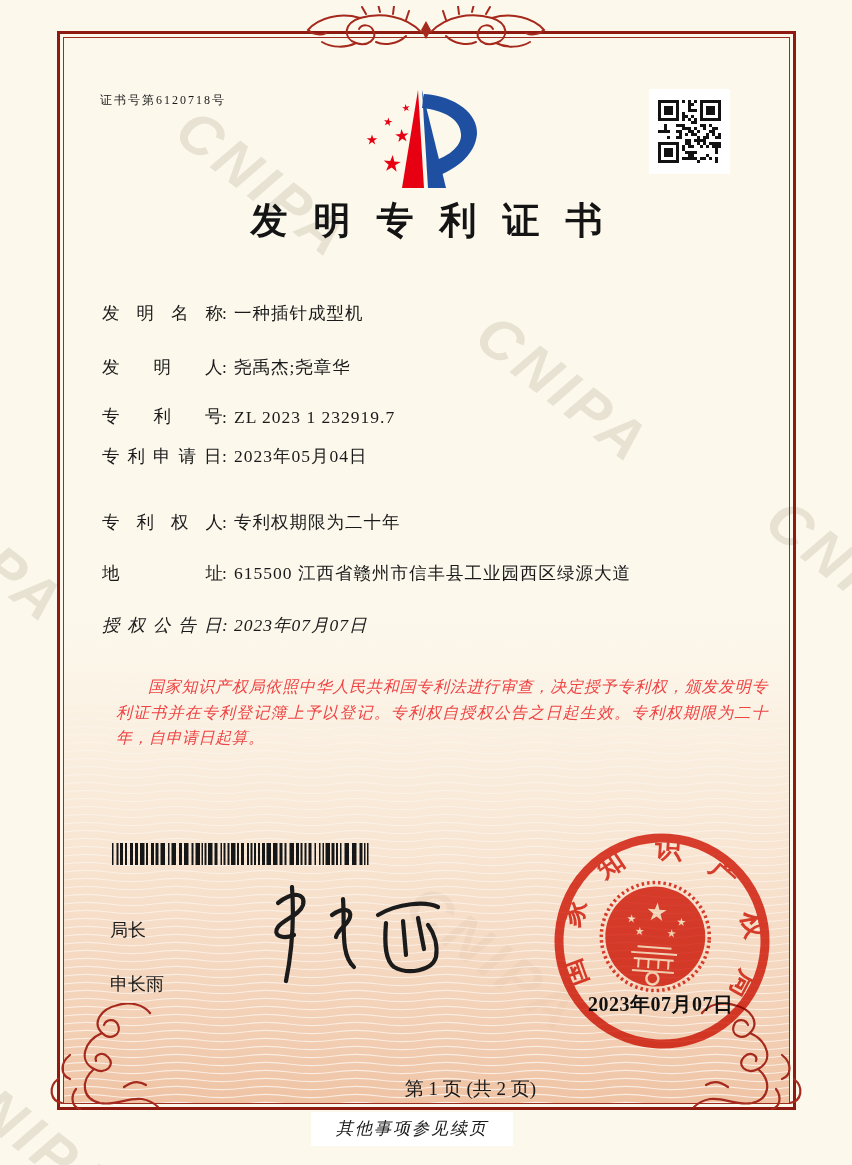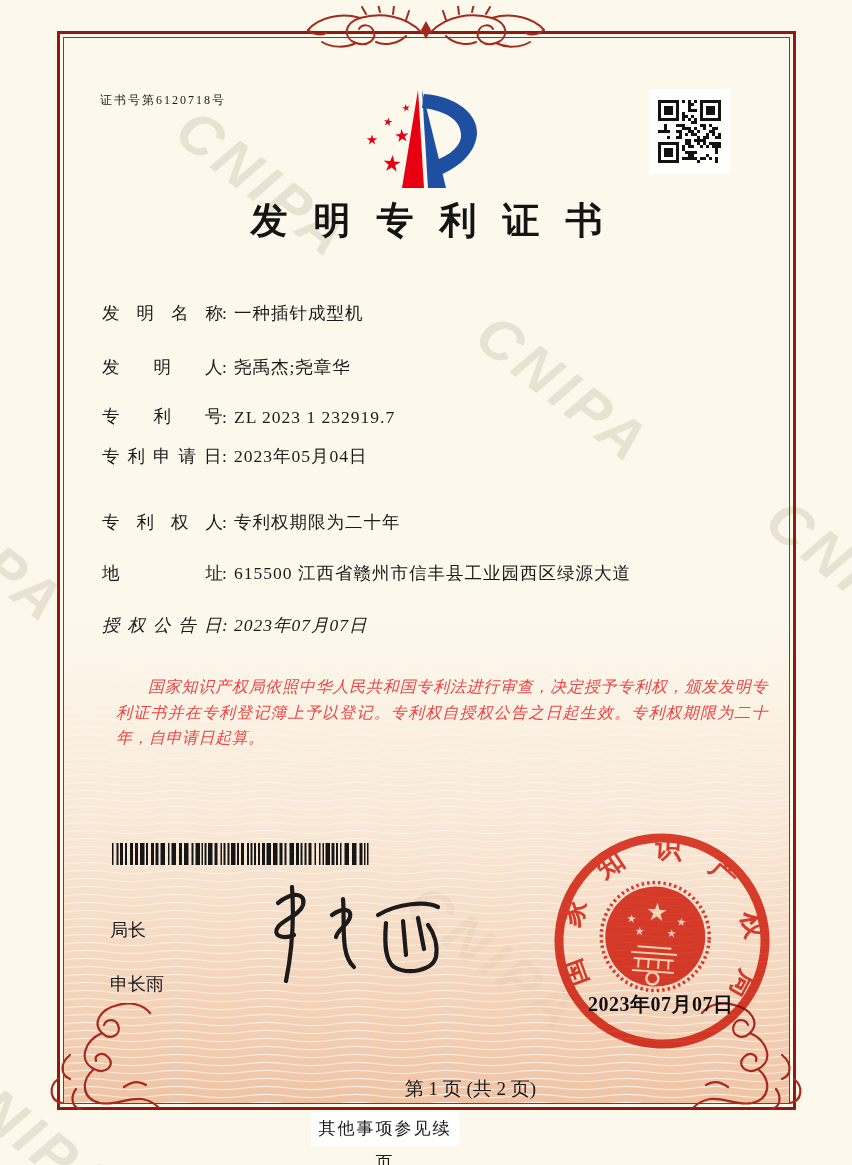--- a/index.html
+++ b/index.html
@@ -51,22 +51,22 @@
   .paras p + p{margin-top:9px;}
   
   .barcode{position:absolute;left:112px;top:843px;}
   .director-title{position:absolute;left:110px;top:918px;font-family:"Liberation Sans","DejaVu Sans",sans-serif;font-size:18px;font-weight:500;}
   .director-name{position:absolute;left:110px;top:952px;font-family:"Liberation Sans","DejaVu Sans",sans-serif;font-size:18px;font-weight:500;margin-top:20px;}
   .sig{position:absolute;left:248px;top:885px;}
   .seal{position:absolute;left:542px;top:821px;mix-blend-mode:multiply;opacity:0.93;transform:rotate(4deg);}
   .seal-date{position:absolute;left:588px;top:991px;font-size:20px;font-weight:600;letter-spacing:0.5px;color:#111;}
   .page-num{position:absolute;left:57px;top:1076px;width:827px;text-align:center;font-size:19px;}
   .cont-box{
-    position:absolute;left:311px;top:1112px;width:148px;height:34px;background:#ffffff;
-    text-align:center;line-height:34px;font-size:17px;letter-spacing:2px;
+    position:absolute;left:311px;top:1112px;width:202px;height:34px;background:#ffffff;
+    text-align:center;line-height:34px;font-size:17px;font-style:italic;letter-spacing:2px;
   }
 </style>
 </head>
 <body>
 
 <div class="page">
 
   <div class="wm" style="left:205px;top:95px;">CNIPA</div>
   <div class="wm" style="left:505px;top:300px;">CNIPA</div>
   <div class="wm" style="left:-80px;top:460px;">CNIPA</div>

